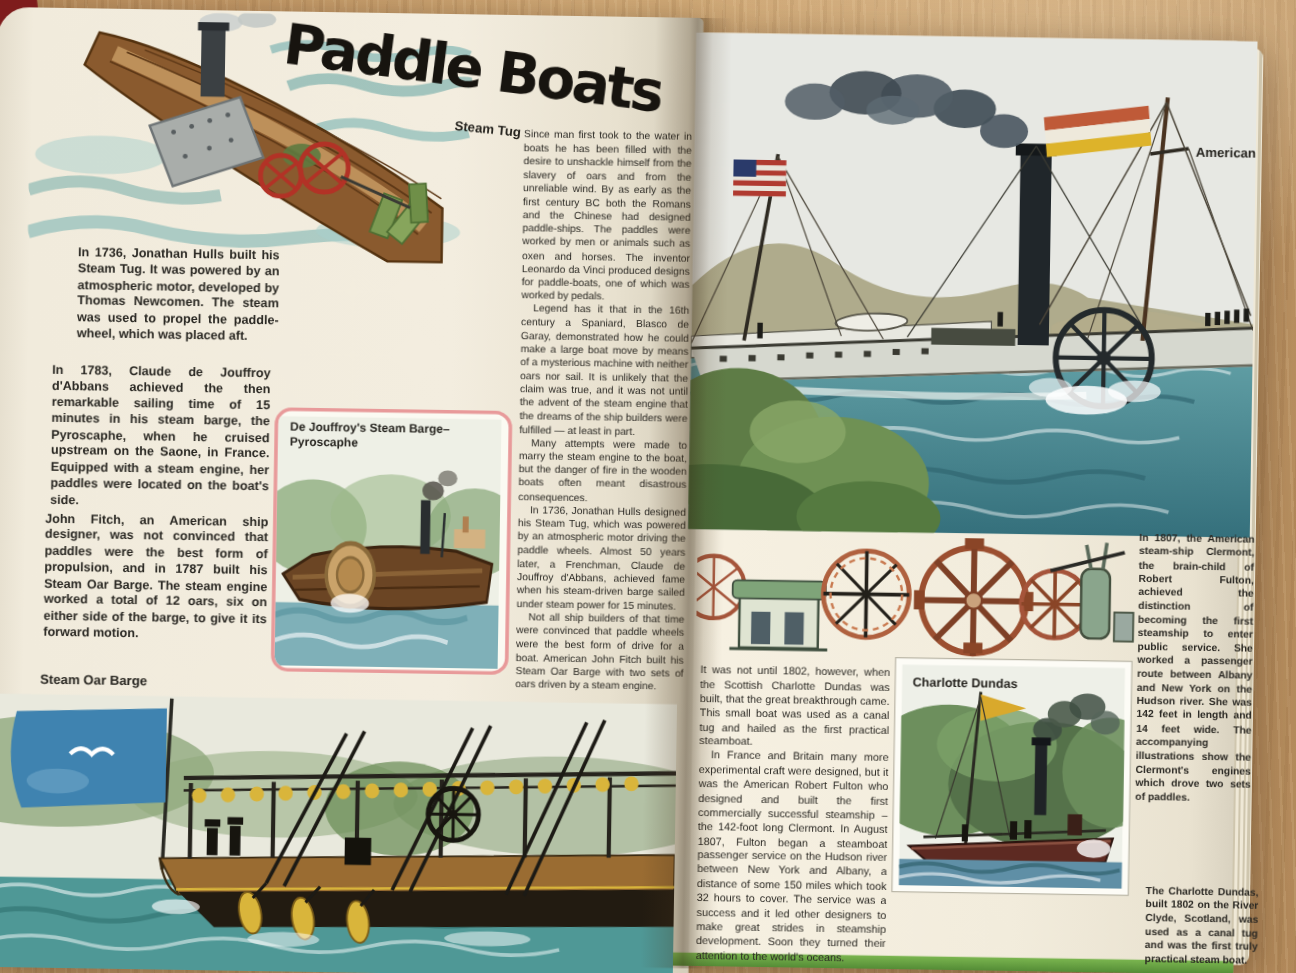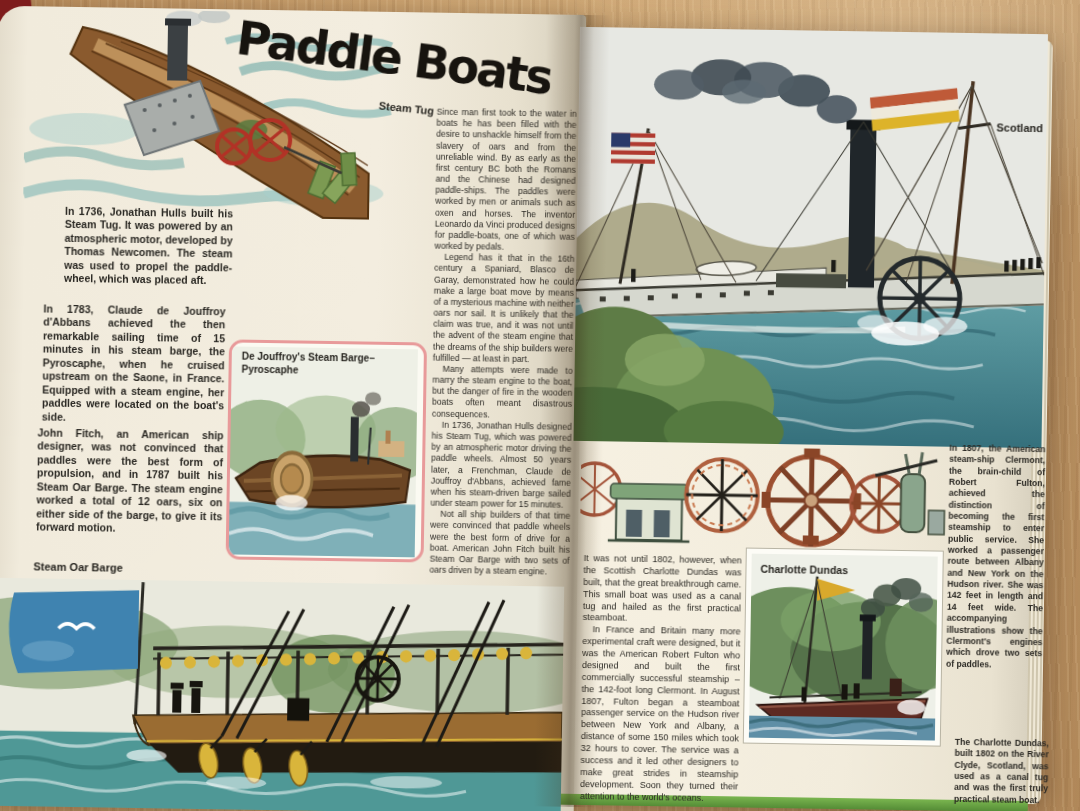--- a/index.html
+++ b/index.html
@@ -351,21 +351,21 @@
       </g>
       <g>
         <ellipse cx="40" cy="340" rx="72" ry="62" fill="#5e7c46"></ellipse>
         <ellipse cx="120" cy="372" rx="80" ry="55" fill="#6f9154"></ellipse>
         <ellipse cx="20" cy="400" rx="95" ry="42" fill="#486a38"></ellipse>
         <ellipse cx="90" cy="330" rx="40" ry="26" fill="#8aa768" opacity=".8"></ellipse>
         <ellipse cx="150" cy="400" rx="60" ry="30" fill="#557a40"></ellipse>
       </g>
     </svg>
 
-    <div class="abs lbl" style="left:418px;top:88px;">Scotland</div>
+    <div class="abs lbl" style="left:418px;top:88px;">American</div>
   </div>
 
   <div class="abs" style="left:590px;top:422px;width:370px;height:112px;z-index:5;">
     <svg width="100%" height="100%" viewBox="0 0 372 112" preserveAspectRatio="none">
       <g>
         <circle cx="14" cy="52" r="26" fill="none" stroke="#a5543a" stroke-width="3.5"></circle>
         <line x1="14" y1="26" x2="14" y2="78" stroke="#a5543a" stroke-width="2"></line>
         <line x1="-6" y1="36" x2="34" y2="68" stroke="#a5543a" stroke-width="2"></line>
         <line x1="-6" y1="68" x2="34" y2="36" stroke="#a5543a" stroke-width="2"></line>
         <rect x="36" y="60" width="66" height="42" fill="#dfe4d2" stroke="#3f4f3f" stroke-width="2"></rect>

